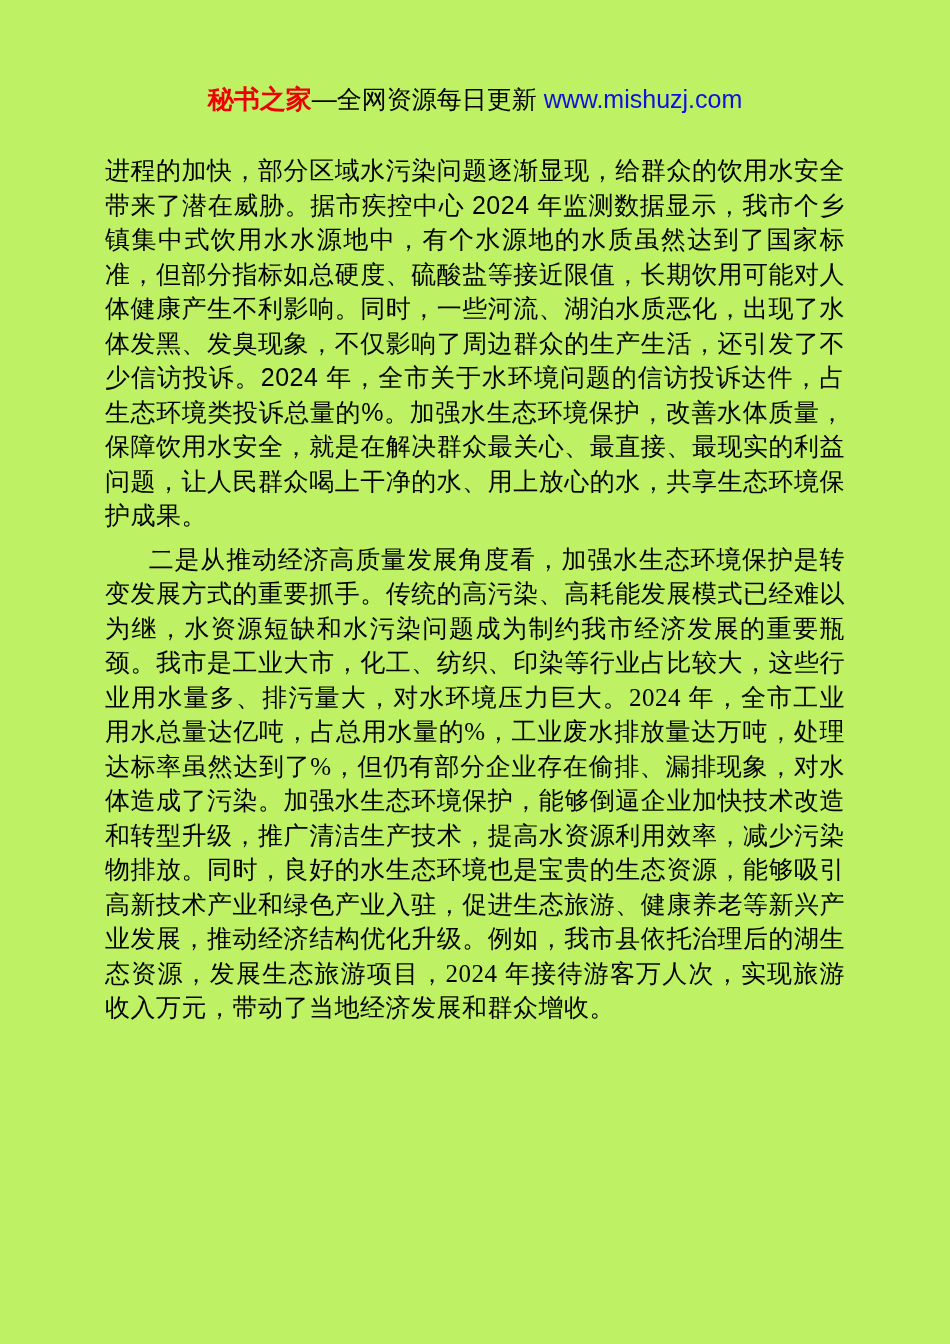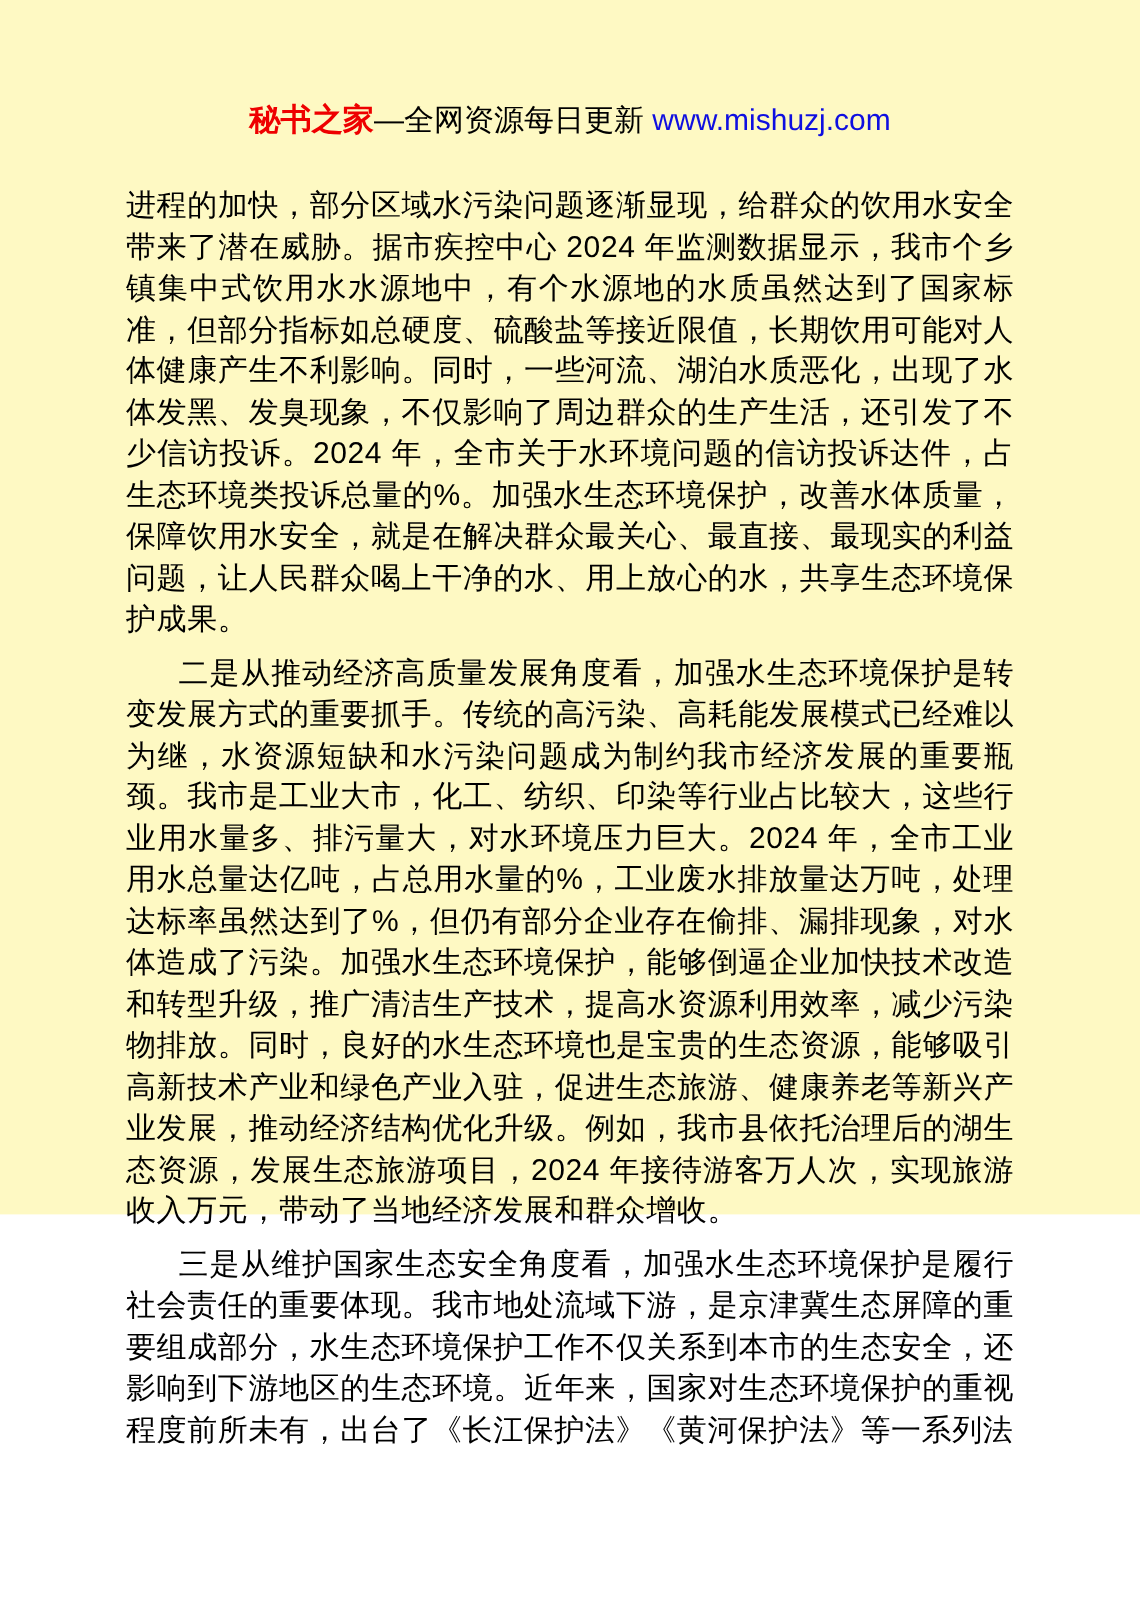--- a/index.html
+++ b/index.html
@@ -7,22 +7,22 @@
   body {
     width: 950px;
     height: 1344px;
     background: #ffffff;
     color: #000000;
     font-family: "Liberation Sans", sans-serif;
     overflow: hidden;
   }
   .page {
     width: 950px;
-    height: 1012px;
-    background: #fef9c3;
+    height: 1344px;
+    background: #bef264;
     position: relative;
   }
   .site-header {
     padding-top: 84px;
     text-align: center;
     font-size: 24px;
     line-height: 30px;
     white-space: nowrap;
   }
   .site-name {
@@ -44,30 +44,29 @@
     margin: 38px 105px 0 105px;
     font-size: 25px;
     line-height: 34.5px;
     letter-spacing: 0.5px;
     text-align: justify;
     text-justify: inter-ideograph;
     word-break: break-all;
   }
   .doc-content p { margin: 0; }
   .doc-content p + p { margin-top: 10px; }
-  .doc-content p.indent { text-indent: 1.75em; }
+  .doc-content p.indent { text-indent: 1.75em; font-family: Liberation Serif, serif; }
 </style>
 </head>
 <body>
 
 <div class="page">
 
   <div class="site-header">
     <span class="site-name">秘书之家</span><span class="site-tagline">—全网资源每日更新 </span><span class="site-url">www.mishuzj.com</span>
   </div>
 
   <div class="doc-content">
     <p>进程的加快，部分区域水污染问题逐渐显现，给群众的饮用水安全带来了潜在威胁。据市疾控中心 2024 年监测数据显示，我市个乡镇集中式饮用水水源地中，有个水源地的水质虽然达到了国家标准，但部分指标如总硬度、硫酸盐等接近限值，长期饮用可能对人体健康产生不利影响。同时，一些河流、湖泊水质恶化，出现了水体发黑、发臭现象，不仅影响了周边群众的生产生活，还引发了不少信访投诉。2024 年，全市关于水环境问题的信访投诉达件，占生态环境类投诉总量的%。加强水生态环境保护，改善水体质量，保障饮用水安全，就是在解决群众最关心、最直接、最现实的利益问题，让人民群众喝上干净的水、用上放心的水，共享生态环境保护成果。</p>
     <p class="indent">二是从推动经济高质量发展角度看，加强水生态环境保护是转变发展方式的重要抓手。传统的高污染、高耗能发展模式已经难以为继，水资源短缺和水污染问题成为制约我市经济发展的重要瓶颈。我市是工业大市，化工、纺织、印染等行业占比较大，这些行业用水量多、排污量大，对水环境压力巨大。2024 年，全市工业用水总量达亿吨，占总用水量的%，工业废水排放量达万吨，处理达标率虽然达到了%，但仍有部分企业存在偷排、漏排现象，对水体造成了污染。加强水生态环境保护，能够倒逼企业加快技术改造和转型升级，推广清洁生产技术，提高水资源利用效率，减少污染物排放。同时，良好的水生态环境也是宝贵的生态资源，能够吸引高新技术产业和绿色产业入驻，促进生态旅游、健康养老等新兴产业发展，推动经济结构优化升级。例如，我市县依托治理后的湖生态资源，发展生态旅游项目，2024 年接待游客万人次，实现旅游收入万元，带动了当地经济发展和群众增收。</p>
-    <p class="indent">三是从维护国家生态安全角度看，加强水生态环境保护是履行社会责任的重要体现。我市地处流域下游，是京津冀生态屏障的重要组成部分，水生态环境保护工作不仅关系到本市的生态安全，还影响到下游地区的生态环境。近年来，国家对生态环境保护的重视程度前所未有，出台了《长江保护法》《黄河保护法》等一系列法</p>
   </div>
 
 </div>
 
 </body></html>

